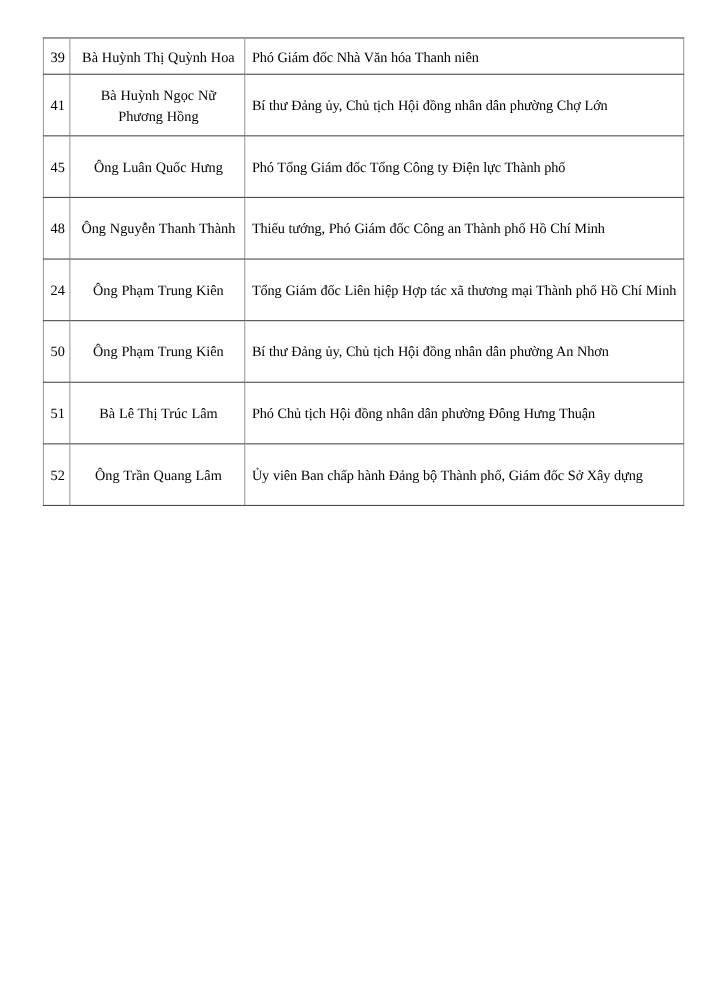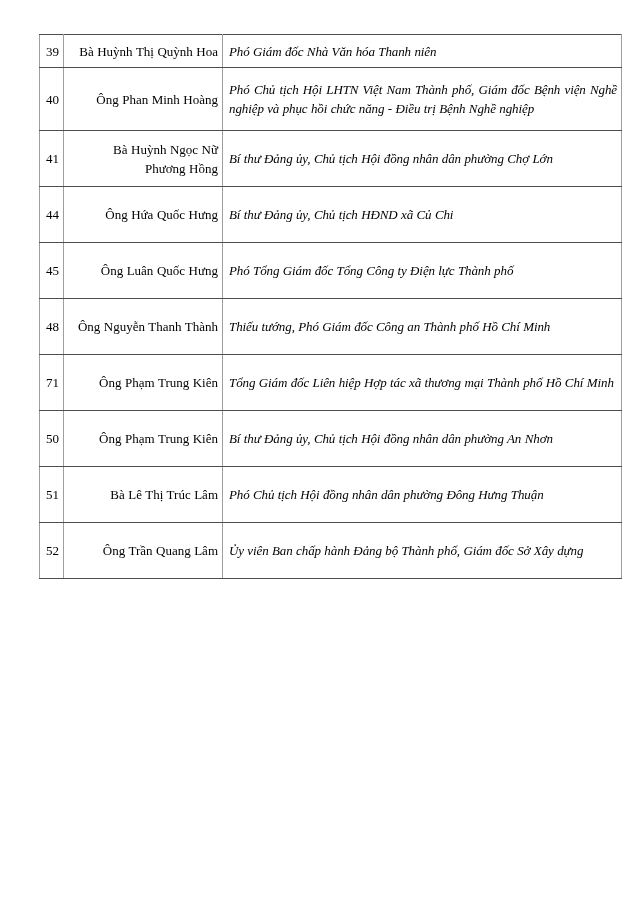--- a/index.html
+++ b/index.html
@@ -51,73 +51,62 @@
     word-spacing: 0.02em;
   }
   table.officials tr { height: 56px; }
   table.officials tr.row-short { height: 33px; margin-top: 42px; }
   table.officials tr.row-tall  { height: 63px; }
   td.cell-no {
     text-align: center;
     padding: 2px 1px;
   }
   td.cell-name {
-    text-align: right;
+    text-align: center;
   }
   td.cell-title {
     text-align: justify;
     letter-spacing: -0.1px;
     padding-right: 5px;
-    font-style: italic;
   }
 </style>
 </head>
 <body>
 
 <div class="doc-page">
   <div class="table-wrap">
     <table class="officials">
       <colgroup>
         <col class="c-no">
         <col class="c-name">
         <col class="c-title">
       </colgroup>
       <tbody>
           <tr class="row-short">
             <td class="cell-no">39</td>
             <td class="cell-name">Bà Huỳnh Thị Quỳnh Hoa</td>
             <td class="cell-title">Phó Giám đốc Nhà Văn hóa Thanh niên</td>
           </tr>
-          <tr class="row-tall">
-            <td class="cell-no">40</td>
-            <td class="cell-name">Ông Phan Minh Hoàng</td>
-            <td class="cell-title">Phó Chủ tịch Hội LHTN Việt Nam Thành phố, Giám đốc Bệnh viện Nghề nghiệp và phục hồi chức năng - Điều trị Bệnh Nghề nghiệp</td>
-          </tr>
           <tr>
             <td class="cell-no">41</td>
             <td class="cell-name">Bà Huỳnh Ngọc Nữ Phương Hồng</td>
             <td class="cell-title">Bí thư Đảng ủy, Chủ tịch Hội đồng nhân dân phường Chợ Lớn</td>
-          </tr>
-          <tr>
-            <td class="cell-no">44</td>
-            <td class="cell-name">Ông Hứa Quốc Hưng</td>
-            <td class="cell-title">Bí thư Đảng ủy, Chủ tịch HĐND xã Củ Chi</td>
           </tr>
           <tr>
             <td class="cell-no">45</td>
             <td class="cell-name">Ông Luân Quốc Hưng</td>
             <td class="cell-title">Phó Tổng Giám đốc Tổng Công ty Điện lực Thành phố</td>
           </tr>
           <tr>
             <td class="cell-no">48</td>
             <td class="cell-name">Ông Nguyễn Thanh Thành</td>
             <td class="cell-title">Thiếu tướng, Phó Giám đốc Công an Thành phố Hồ Chí Minh</td>
           </tr>
           <tr>
-            <td class="cell-no">71</td>
+            <td class="cell-no">24</td>
             <td class="cell-name">Ông Phạm Trung Kiên</td>
             <td class="cell-title">Tổng Giám đốc Liên hiệp Hợp tác xã thương mại Thành phố Hồ Chí Minh</td>
           </tr>
           <tr>
             <td class="cell-no">50</td>
             <td class="cell-name">Ông Phạm Trung Kiên</td>
             <td class="cell-title">Bí thư Đảng ủy, Chủ tịch Hội đồng nhân dân phường An Nhơn</td>
           </tr>
           <tr>
             <td class="cell-no">51</td>

